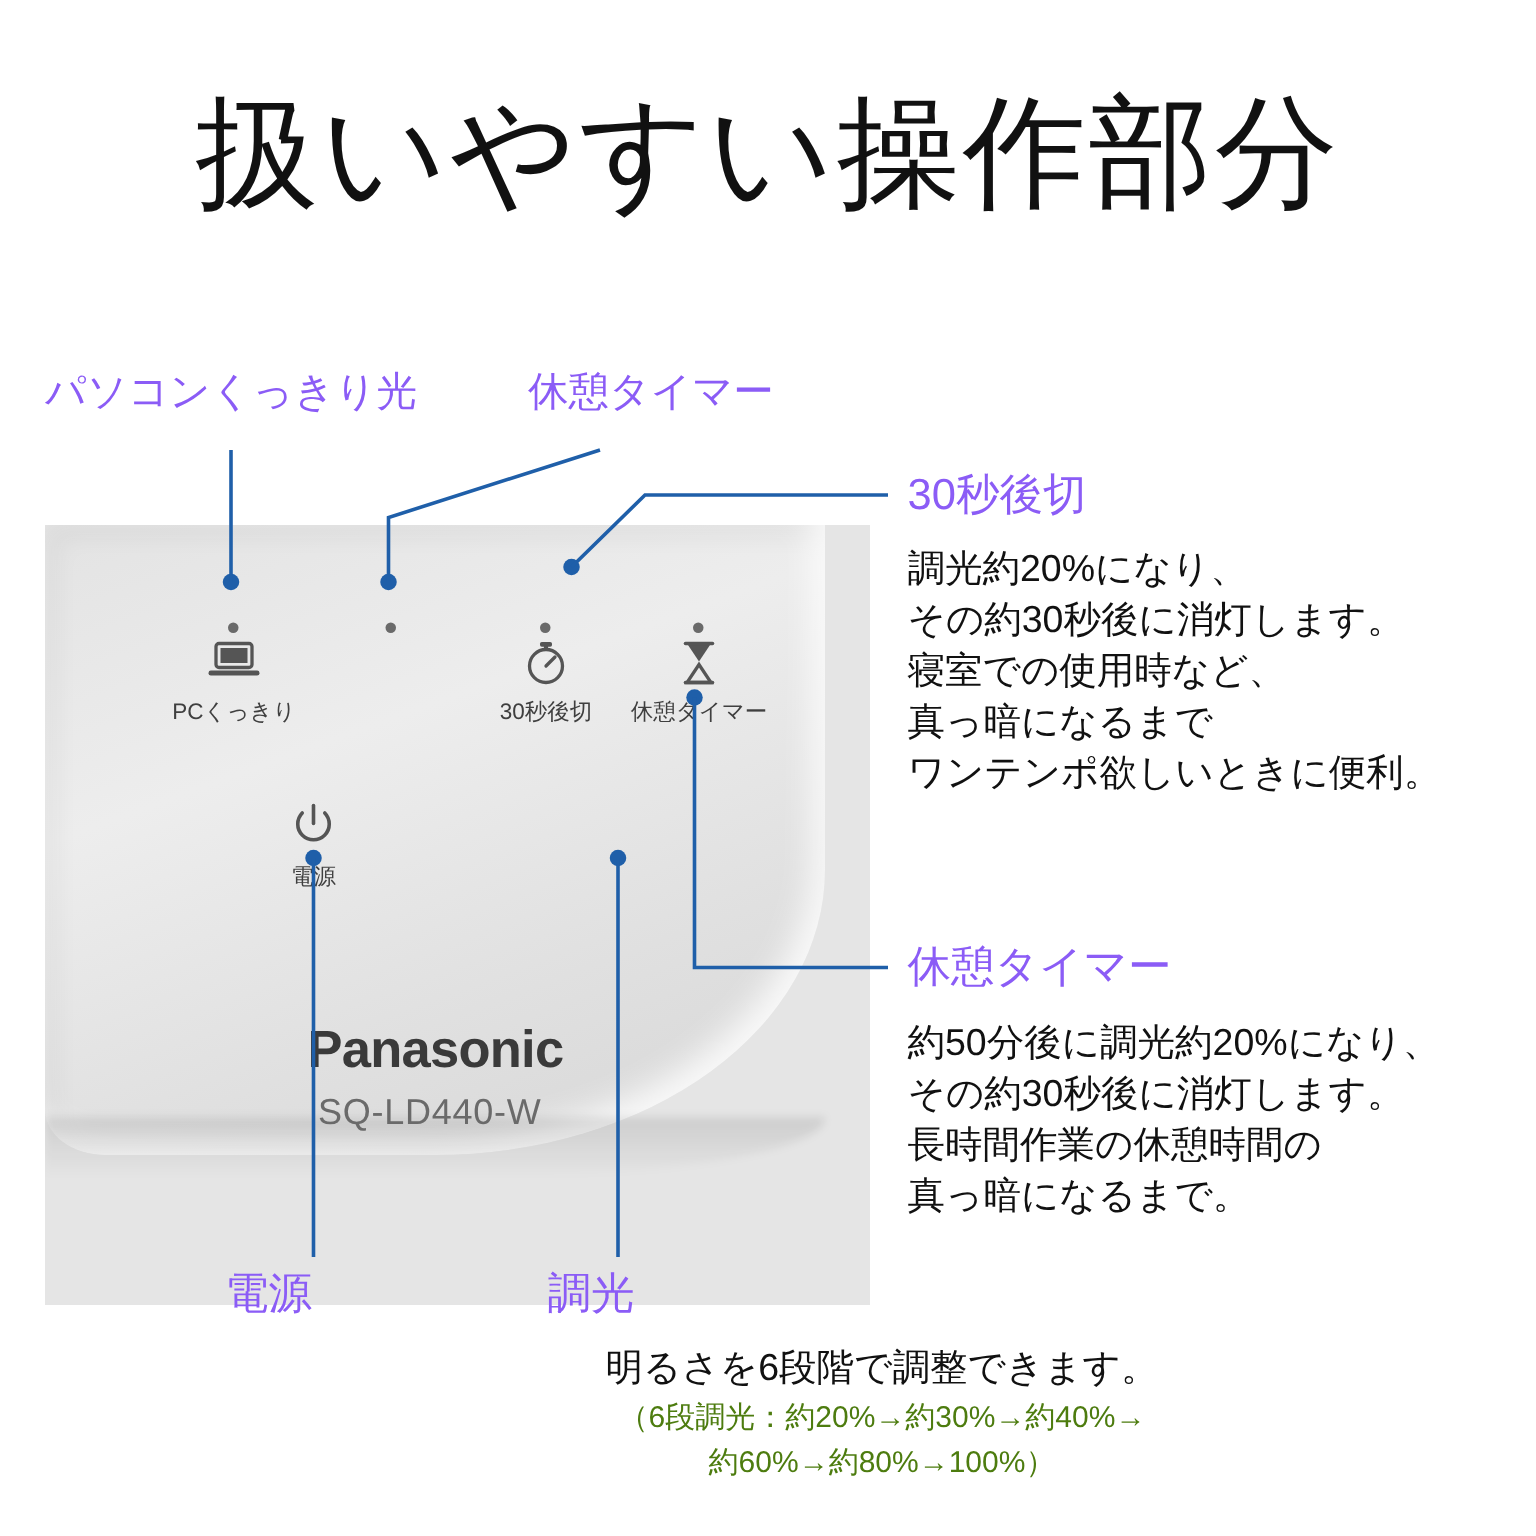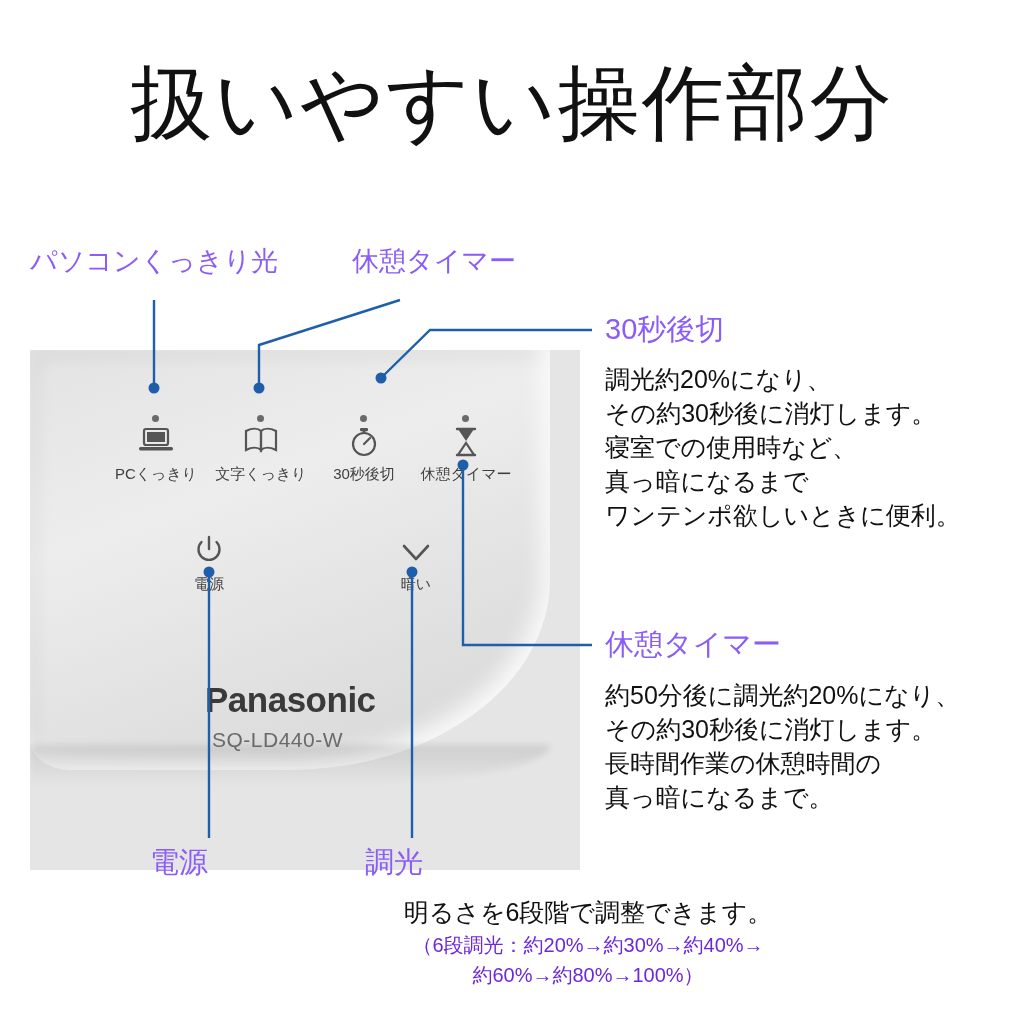--- a/index.html
+++ b/index.html
@@ -97,21 +97,21 @@
     font-size: 35px;
     font-weight: bold;
     letter-spacing: -0.5px;
     color: #3a3a3a;
     font-family: "Liberation Sans", "DejaVu Sans", sans-serif;
   }
   .model {
     position: absolute;
     left: 182px;
     top: 378px;
-    font-size: 21px;
+    font-size: 24px;
     color: #6a6a6a;
     letter-spacing: 0.5px;
   }
 
   
   .callout {
     position: absolute;
     color: #8b5cf6;
     font-weight: normal;
     white-space: nowrap;
@@ -128,21 +128,21 @@
     color: #111111;
     white-space: pre-line;
   }
   .desc-center {
     text-align: center;
   }
   .sub-note {
     position: absolute;
     font-size: 20px;
     line-height: 30px;
-    color: #6d28d9;
+    color: #4d7c0f;
     text-align: center;
     white-space: pre-line;
   }
 
   
   .lines {
     position: absolute;
     left: 0; top: 0;
     width: 1024px; height: 1024px;
     pointer-events: none;
@@ -166,29 +166,20 @@
     <div class="glyph">
       <svg width="38" height="32" viewBox="0 0 38 32" aria-hidden="true">
         <rect x="7" y="4" width="24" height="16" rx="2" fill="none" stroke="#555" stroke-width="2.2"></rect>
         <rect x="10" y="7" width="18" height="10" fill="#555"></rect>
         <rect x="2" y="22" width="34" height="3.4" rx="1.6" fill="#555"></rect>
       </svg>
     </div>
     <div class="lbl">PCくっきり</div>
   </div>
 
-  <div class="btn" style="left:176px; top:75px;">
-    <div class="glyph">
-      <svg width="38" height="32" viewBox="0 0 38 32" aria-hidden="true">
-        <path d="M4 6 C10 3, 16 3, 19 6 L19 25 C16 22, 10 22, 4 25 Z" fill="none" stroke="#555" stroke-width="2.2"></path>
-        <path d="M34 6 C28 3, 22 3, 19 6 L19 25 C22 22, 28 22, 34 25 Z" fill="none" stroke="#555" stroke-width="2.2"></path>
-      </svg>
-    </div>
-    <div class="lbl">文字くっきり</div>
-  </div>
 
   <div class="btn" style="left:279px; top:75px;">
     <div class="glyph">
       <svg width="34" height="34" viewBox="0 0 34 34" aria-hidden="true">
         <circle cx="17" cy="19" r="11" fill="none" stroke="#555" stroke-width="2.2"></circle>
         <rect x="13" y="3" width="8" height="3.2" rx="1.2" fill="#555"></rect>
         <rect x="15.6" y="5" width="2.8" height="4" fill="#555"></rect>
         <line x1="17" y1="19" x2="23" y2="13" stroke="#555" stroke-width="2.2" stroke-linecap="round"></line>
       </svg>
     </div>
@@ -211,28 +202,20 @@
     <div class="glyph">
       <svg width="30" height="30" viewBox="0 0 30 30" aria-hidden="true">
         <path d="M7.5 7 A10.5 10.5 0 1 0 22.5 7" fill="none" stroke="#555" stroke-width="2.4" stroke-linecap="round"></path>
         <line x1="15" y1="2" x2="15" y2="14" stroke="#555" stroke-width="2.4" stroke-linecap="round"></line>
       </svg>
     </div>
     <div class="lbl">電源</div>
   </div>
 
 
-  <div class="btn" style="left:331px; top:185px;">
-    <div class="glyph">
-      <svg width="34" height="26" viewBox="0 0 34 26" aria-hidden="true">
-        <polyline points="5,7 17,20 29,7" fill="none" stroke="#555" stroke-width="2.6" stroke-linecap="round" stroke-linejoin="round"></polyline>
-      </svg>
-    </div>
-    <div class="lbl">暗い</div>
-  </div>
 
   <div class="brand">Panasonic</div>
   <div class="model">SQ-LD440-W</div>
 </div>
 
 <svg class="lines" viewBox="0 0 1024 1024">
 
   <circle cx="154" cy="388" r="5.5" fill="#1f5fa9"></circle>
   <path d="M154 388 L154 300" stroke="#1f5fa9" stroke-width="2.4" fill="none"></path>
 

